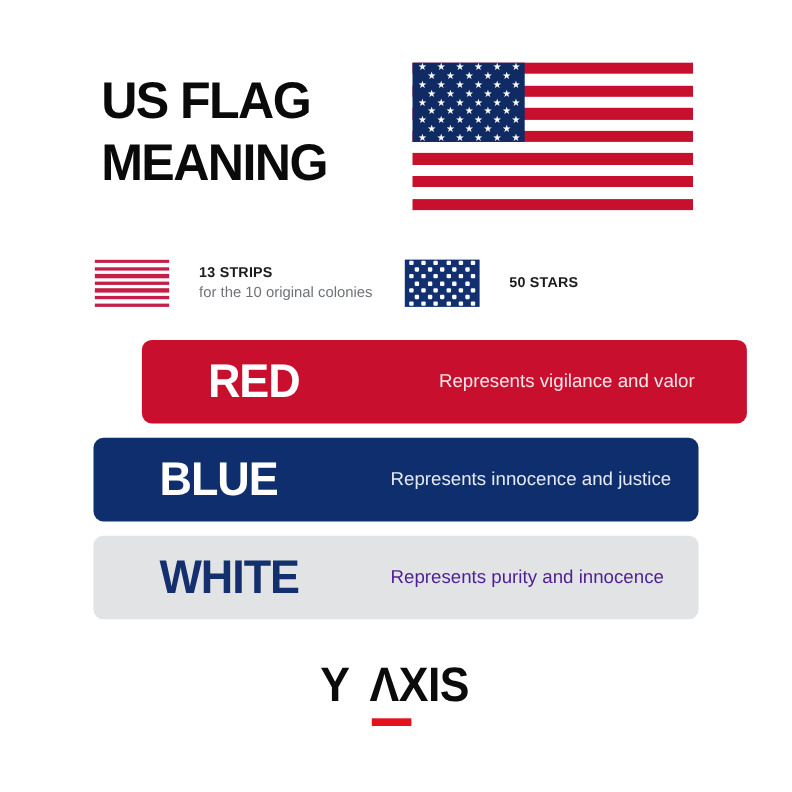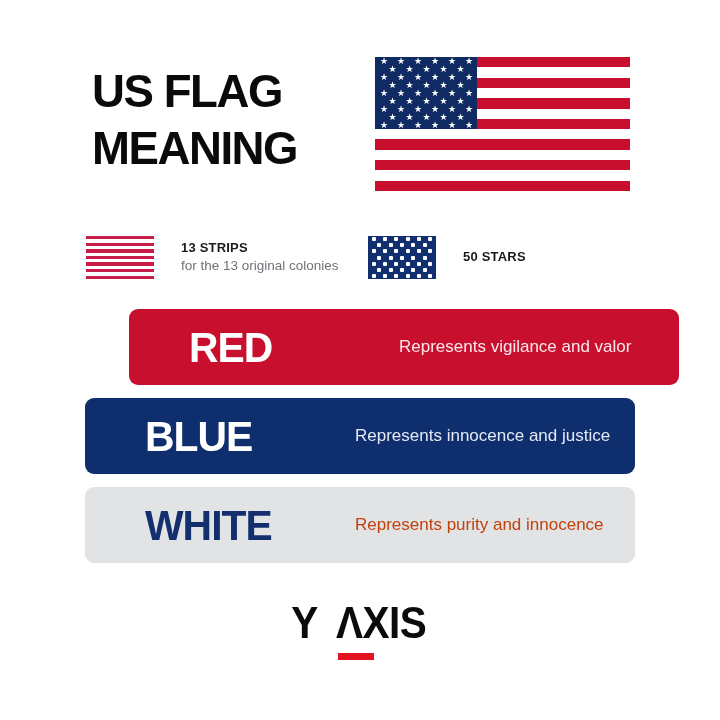--- a/index.html
+++ b/index.html
@@ -139,21 +139,21 @@
   .bar-red .bar-label,
   .bar-blue .bar-label { color: #ffffff; }
   .bar-white .bar-label { color: #132F6D; }
 
   .bar-desc {
     font-size: 17px;
     white-space: nowrap;
   }
   .bar-red .bar-desc   { color: #fbe7ea; }
   .bar-blue .bar-desc  { color: #e4e9f3; }
-  .bar-white .bar-desc { color: #c2410c; }
+  .bar-white .bar-desc { color: #4c1d95; }
 
   
   .logo {
     position: absolute;
     left: 0; right: 0; top: 598px;
     display: flex;
     justify-content: center;
     align-items: flex-end;
   }
   .logo-inner {
@@ -262,21 +262,21 @@
         <i style="top: 0px; height: 3.30769px;"></i>
         <i style="top: 6.61538px; height: 3.30769px;"></i>
         <i style="top: 13.2308px; height: 3.30769px;"></i>
         <i style="top: 19.8462px; height: 3.30769px;"></i>
         <i style="top: 26.4615px; height: 3.30769px;"></i>
         <i style="top: 33.0769px; height: 3.30769px;"></i>
         <i style="top: 39.6923px; height: 3.30769px;"></i>
       </div>
     <div class="stat-text">
       <div class="stat-head">13 STRIPS</div>
-      <div class="stat-sub">for the 13 original colonies</div>
+      <div class="stat-sub">for the 10 original colonies</div>
     </div>
   </div>
 
   <div class="stat stat-stars">
     <div class="mini-stars" id="mini-stars">
         <i style="left: 3.66667px; top: 1.07143px;"></i>
         <i style="left: 15px; top: 1.07143px;"></i>
         <i style="left: 26.3333px; top: 1.07143px;"></i>
         <i style="left: 37.6667px; top: 1.07143px;"></i>
         <i style="left: 49px; top: 1.07143px;"></i>

